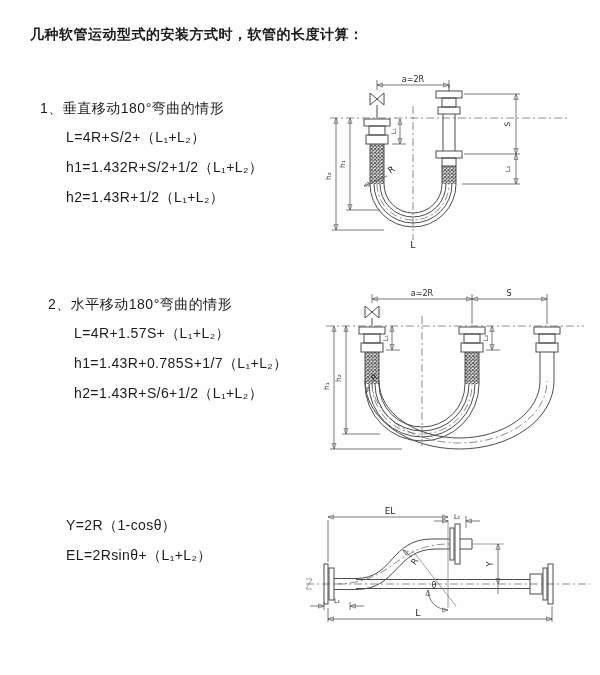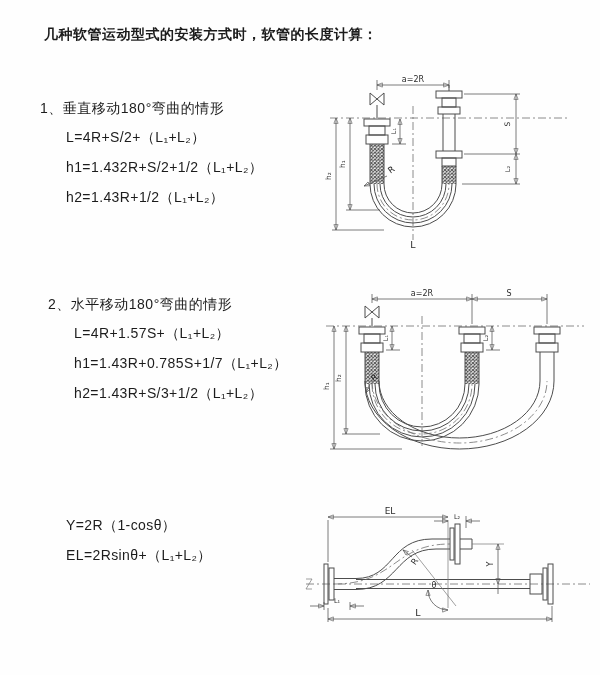--- a/index.html
+++ b/index.html
@@ -2,21 +2,21 @@
 <html><head>
 <meta charset="utf-8">
 <style>
   html,body{margin:0;padding:0;}
   body{
     width:600px;height:675px;position:relative;background:#fefefe;
     font-family:"Liberation Sans","DejaVu Sans",sans-serif;
     color:#1c1c1c;overflow:hidden;
   }
   .page-title{
-    position:absolute;left:44px;top:26px;font-size:14px;font-weight:bold;
+    position:absolute;left:30px;top:26px;font-size:14px;font-weight:bold;
     letter-spacing:0.5px;
   }
   .section{position:absolute;left:40px;width:275px;}
   .sec1{top:100px;} .sec2{top:296px;margin-left:8px;} .sec3{top:510px;}
   .sec-heading{font-size:14px;font-weight:normal;letter-spacing:0.5px;margin-bottom:4px;}
   .formula{font-size:14px;line-height:30px;padding-left:26px;letter-spacing:0.4px;white-space:nowrap;}
   .diagram{position:absolute;}
   .dg1{left:312px;top:72px;}
   .dg2{left:312px;top:286px;}
   .dg3{left:298px;top:502px;}
@@ -136,21 +136,21 @@
     <text x="81" y="100" font-size="8.5" text-anchor="middle" transform="rotate(-35 81 100)">R</text>
   </g>
 
   <text x="101" y="176" font-size="9.5" text-anchor="middle">L</text>
 </svg>
 
 <div class="section sec2">
   <div class="sec-heading">2、水平移动180°弯曲的情形</div>
   <div class="formula">L=4R+1.57S+（L₁+L₂）</div>
   <div class="formula">h1=1.43R+0.785S+1/7（L₁+L₂）</div>
-  <div class="formula">h2=1.43R+S/3+1/2（L₁+L₂）</div>
+  <div class="formula">h2=1.43R+S/6+1/2（L₁+L₂）</div>
 </div>
 
 <svg class="diagram dg2" width="288" height="166" viewBox="0 0 288 166">
   <line class="cl" x1="14" y1="40" x2="272" y2="40"></line>
   <line class="cl" x1="110" y1="30" x2="110" y2="160"></line>
 
   <g>
     <line class="dim" x1="60" y1="8" x2="60" y2="17"></line>
     <line class="dim" x1="160" y1="8" x2="160" y2="38"></line>
     <line class="dim" x1="235" y1="8" x2="235" y2="38"></line>

